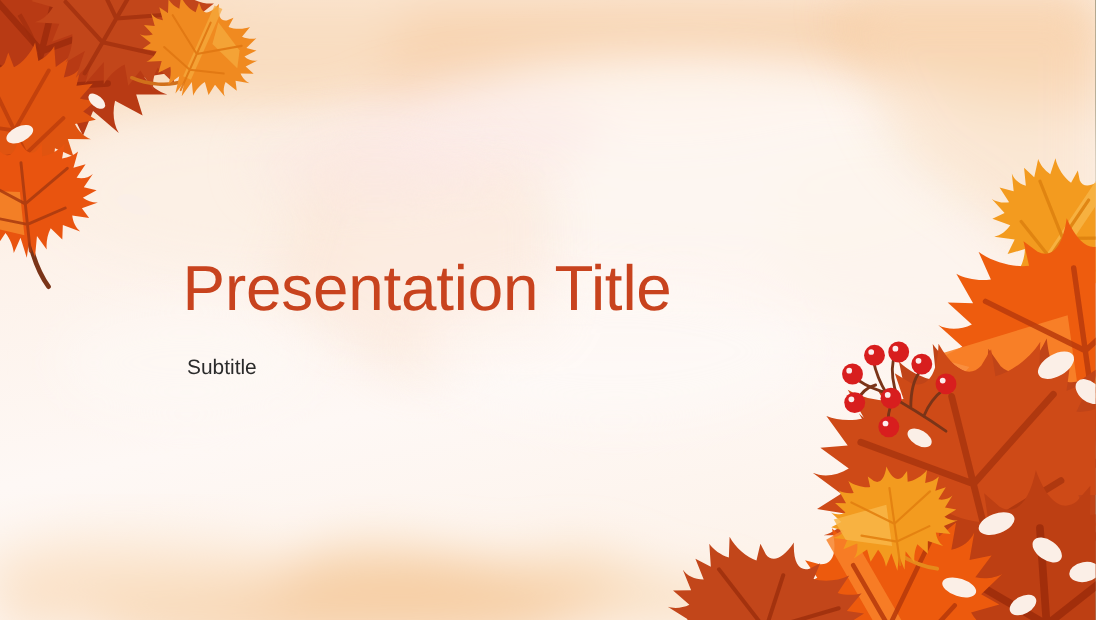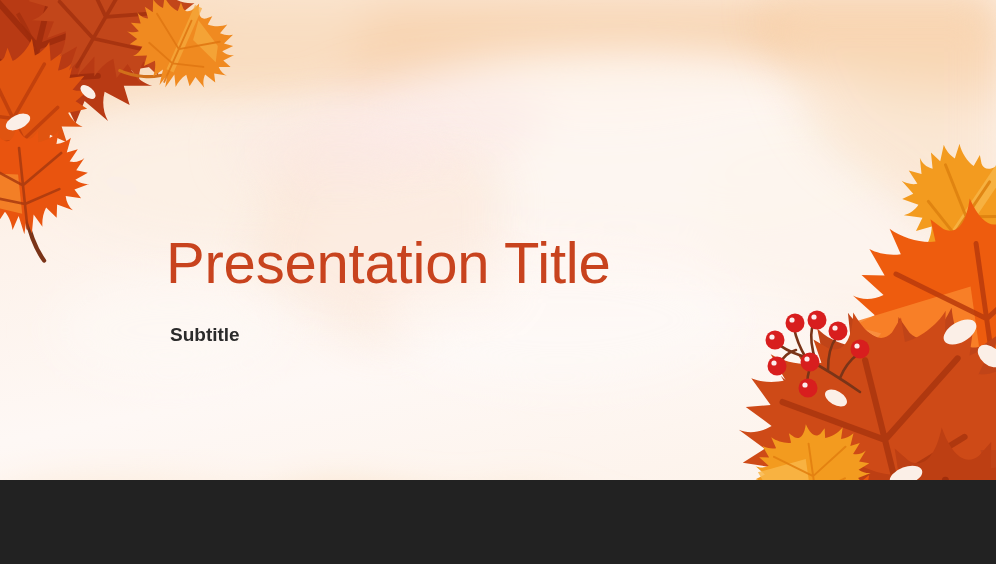--- a/index.html
+++ b/index.html
@@ -3,21 +3,21 @@
 <meta charset="utf-8">
 <style>
   html, body {
     margin: 0;
     padding: 0;
     background: #222;
   }
   #slide {
     position: relative;
     width: 996px;
-    height: 480px;
+    height: 564px;
     overflow: hidden;
     background: #fef9c3;
     font-family: "Liberation Sans", sans-serif;
   }
   #bg-layer, #art-layer, #text-layer {
     position: absolute;
     inset: 0;
   }
   #bg-layer svg, #art-layer svg { display: block; width: 996px; height: 564px; }
   #text-layer { pointer-events: none; }
@@ -31,21 +31,21 @@
     font-weight: 400;
     letter-spacing: -0.2px;
     color: #C8431E;
     white-space: nowrap;
   }
   .subtitle-text {
     position: absolute;
     left: 170px;
     top: 324px;
     font-size: 19px;
-    font-weight: 700;
+    font-weight: 400;
     color: #2B2B2B;
     white-space: nowrap;
   }
 </style>
 </head>
 <body>
 
 <div id="slide">
 
   <div id="bg-layer">

